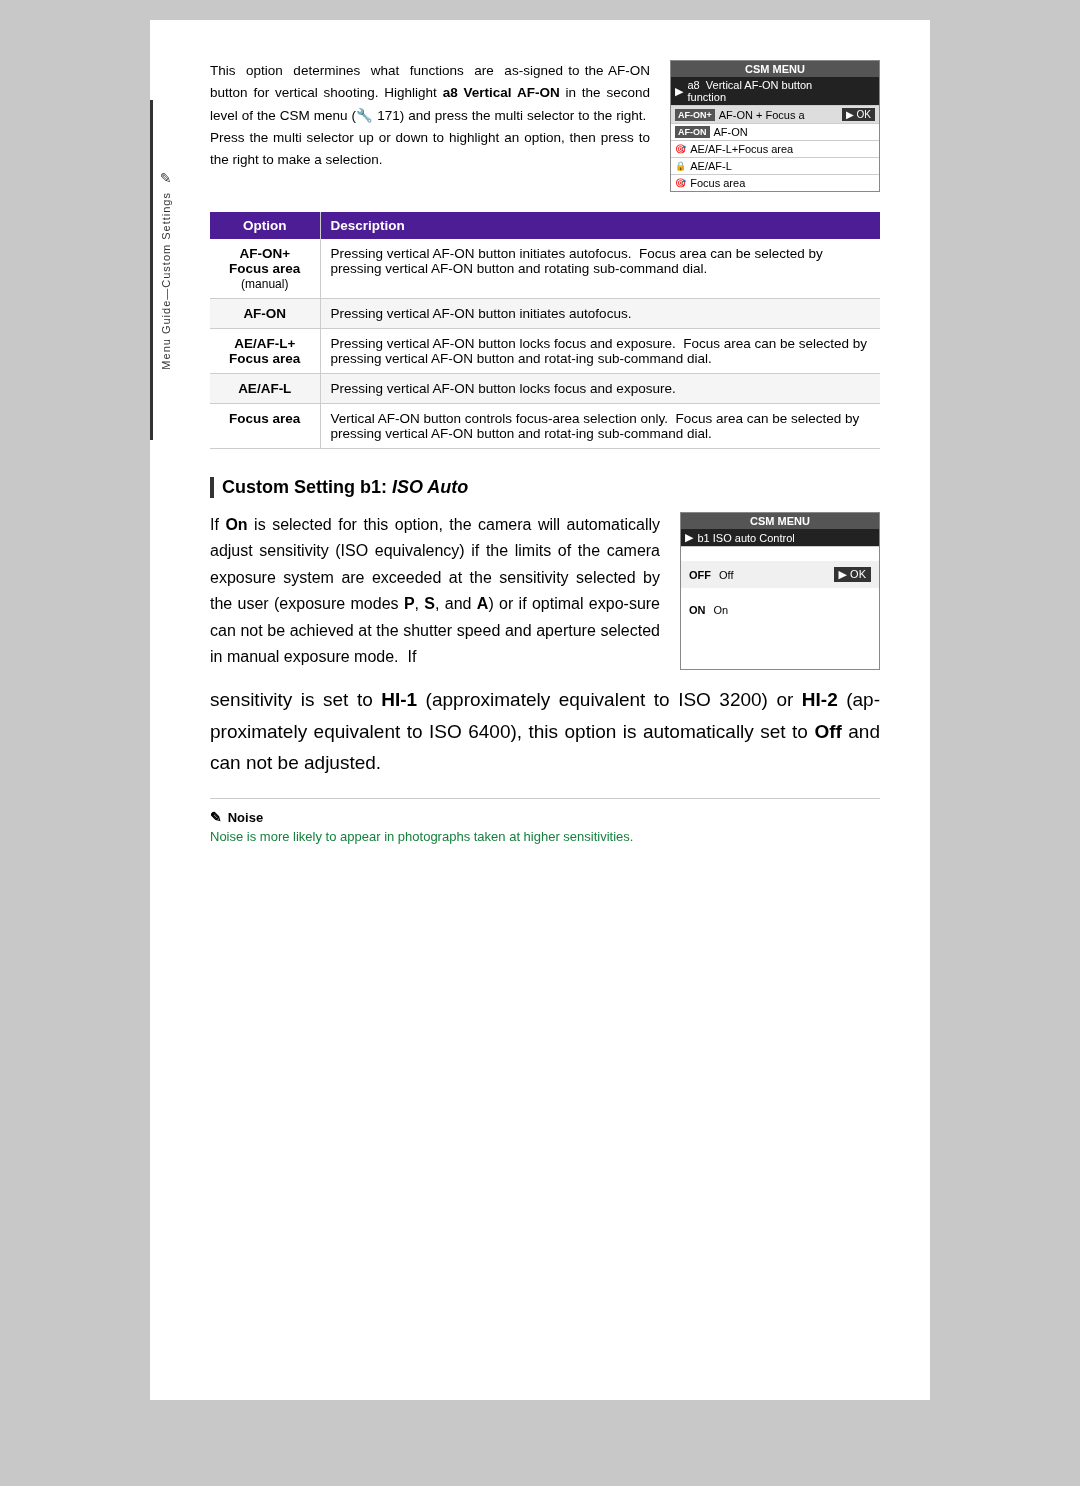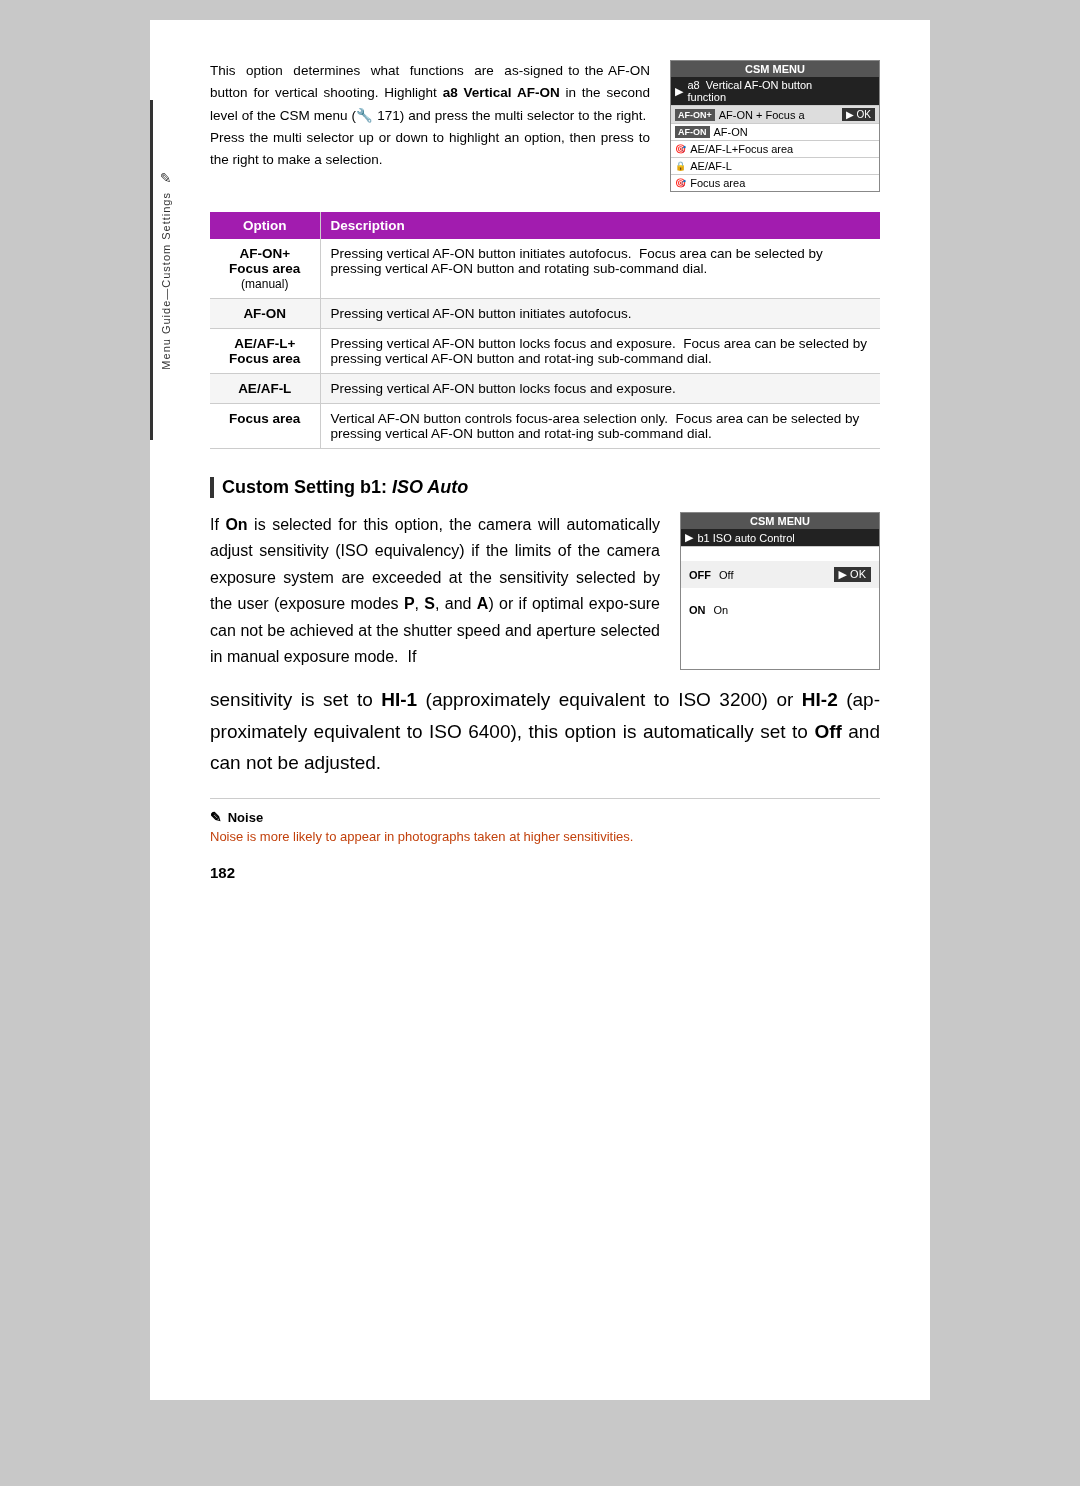--- a/index.html
+++ b/index.html
@@ -121,21 +121,21 @@
 
     
     .options-table {
       width: 100%;
       border-collapse: collapse;
       margin-bottom: 28px;
       font-size: 13.5px;
     }
 
     .options-table th {
-      background: #a21caf;
+      background: #4c1d95;
       color: #fff;
       padding: 6px 10px;
       text-align: left;
       font-weight: bold;
     }
 
     .options-table td {
       padding: 7px 10px;
       vertical-align: top;
       border-bottom: 1px solid #ccc;
@@ -232,21 +232,21 @@
       align-items: center;
       gap: 6px;
     }
 
     .note-icon {
       font-size: 14px;
     }
 
     .note-text {
       font-size: 13px;
-      color: #c2410c;
+      color: #15803d;
     }
 
     
     .page-number {
       font-size: 15px;
       font-weight: bold;
       margin-top: 20px;
     }
   </style>
 </head>
@@ -365,15 +365,14 @@
 
     <div class="note-box">
       <div class="note-title">
         <span class="note-icon">✎</span>
         <span>Noise</span>
       </div>
       <div class="note-text">Noise is more likely to appear in photographs taken at higher sensitivities.</div>
     </div>
   </div>
 
-  <div class="page-number">182</div>
 
 </div>
 
 </body></html>

